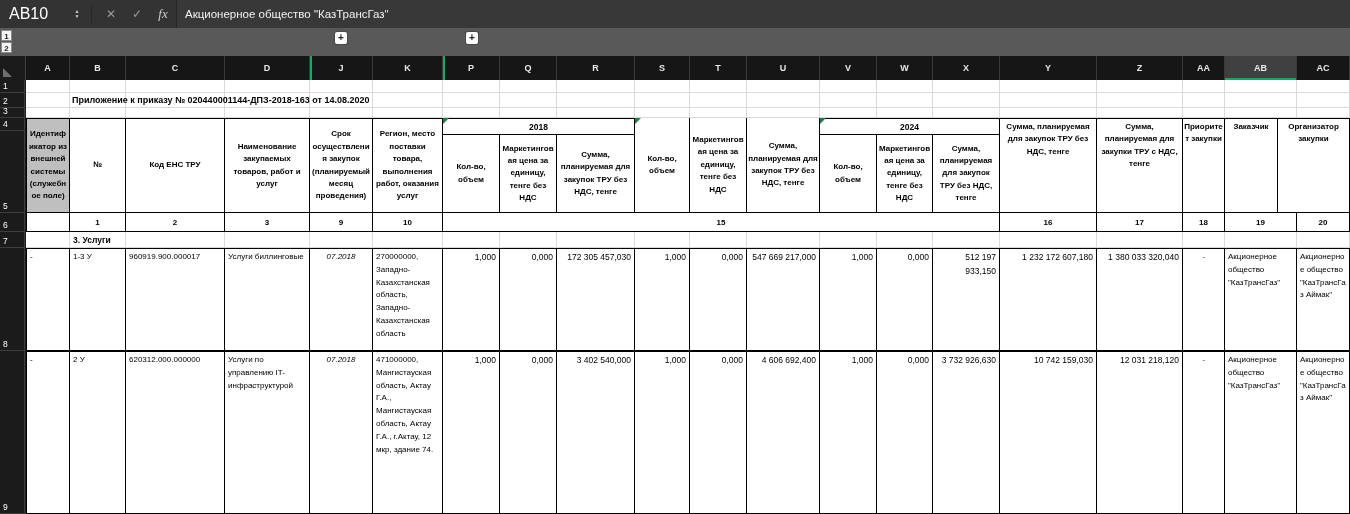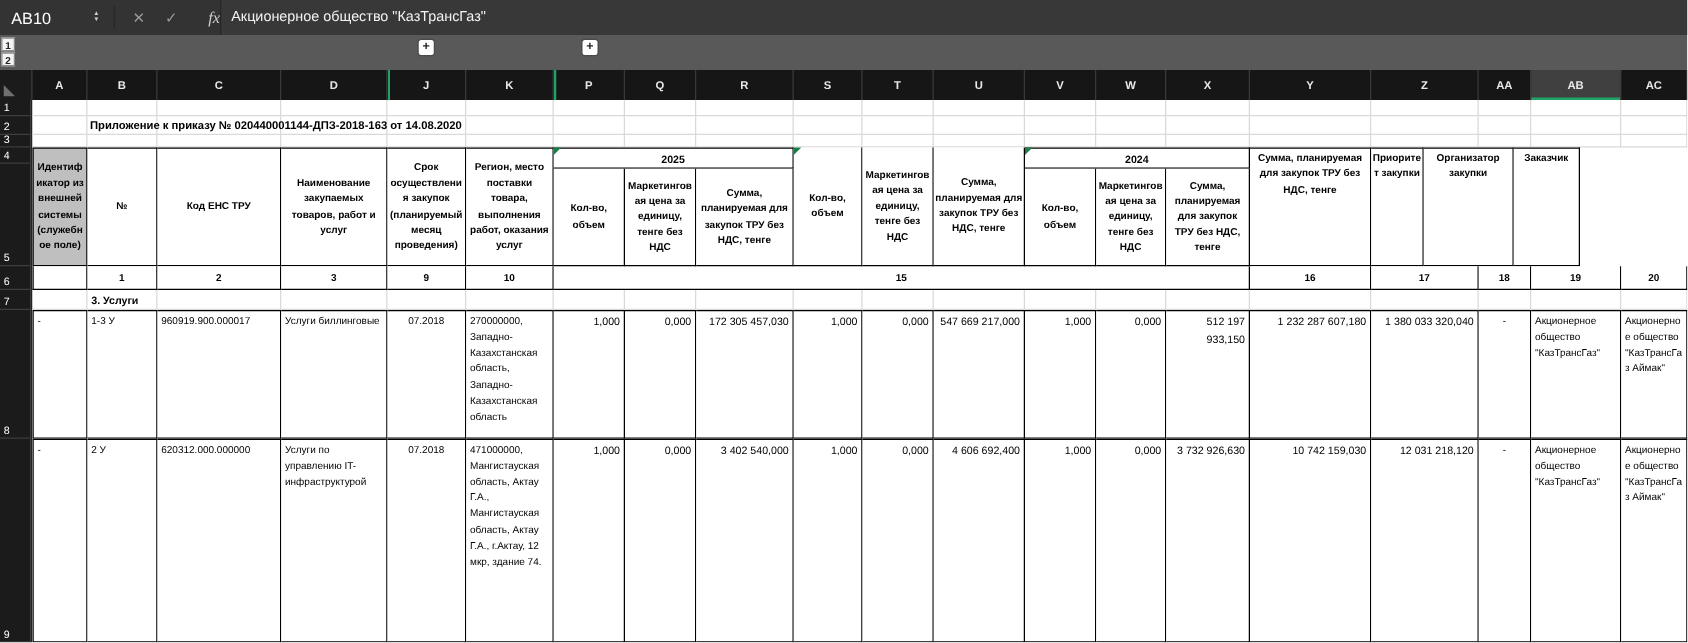--- a/index.html
+++ b/index.html
@@ -2,26 +2,26 @@
 <html><head>
 <meta charset="utf-8">
 <style>
   html,body{margin:0;padding:0;background:#fff;}
   .app{position:relative;width:1350px;height:514px;overflow:hidden;
        font-family:"Liberation Sans",sans-serif;background:#fff;}
 
   
   .fbar{position:absolute;left:0;top:0;width:1350px;height:28px;background:#333333;
         display:flex;align-items:center;color:#eee;}
-  .namebox{width:60px;padding-left:9px;font-size:13px;color:#fff;}
+  .namebox{width:60px;padding-left:9px;font-size:16px;color:#fff;}
   .spinner{display:flex;flex-direction:column;align-items:center;width:16px;color:#cfcfcf;}
   .spinner span{font-size:5px;line-height:5px;}
   .vdiv{width:1px;height:18px;background:#262626;margin:0 6px;}
   .fbtn{width:26px;text-align:center;font-size:12px;color:#9b9b9b;}
-  .fxbtn{width:26px;text-align:right;font-size:13px;color:#cfcfcf;
+  .fxbtn{width:26px;text-align:center;font-size:13px;color:#cfcfcf;
          font-family:"Liberation Serif",serif;font-style:italic;}
   .finput{flex:1;height:28px;display:flex;align-items:center;background:#383838;
           border-left:1px solid #262626;padding-left:8px;font-size:11.5px;color:#f2f2f2;}
 
   
   .ostrip{position:absolute;left:0;top:28px;width:1350px;height:28px;background:#595959;}
   .olvl{position:absolute;width:11px;height:11px;background:#f4f4f4;color:#222;
         font-size:8px;font-weight:bold;text-align:center;line-height:11px;border:1px solid #8a8a8a;box-sizing:border-box;}
   .plus{position:absolute;top:4px;width:12px;height:12px;background:#fff;border-radius:2px;
         color:#222;font-size:10px;font-weight:bold;text-align:center;line-height:12px;
@@ -73,21 +73,21 @@
   
   .nc{box-sizing:border-box;border-right:1px solid #000;border-bottom:1px solid #000;
       font-size:8px;font-weight:bold;text-align:center;display:flex;align-items:center;justify-content:center;background:#fff;}
 
   
   .dc{box-sizing:border-box;border-right:1px solid #000;border-bottom:1px solid #000;
       font-size:8px;color:#000;line-height:1.6;overflow:hidden;background:#fff;
       overflow-wrap:break-word;word-break:break-word;}
   .dc.txt{padding:2px 2px 0 3px;text-align:left;}
   .dc.num{padding:2px 3px 0 1px;text-align:right;font-size:8.5px;}
-  .dc.ce{padding:2px 1px 0 1px;text-align:center;}
+  .dc.ce{padding:2px 1px 0 1px;text-align:center;font-style:italic;}
   .row.toprule .dc{border-top:1px solid #000;}
 </style>
 </head>
 <body>
 
 <div class="app">
 
   <div class="fbar">
     <div class="namebox">AB10</div>
     <div class="spinner">
@@ -215,21 +215,21 @@
         </div>
         <div class="row" style="height: 95px;">
           <div class="hc gray first" style="width: 44px;">Идентификатор из внешней системы (служебное поле)</div>
           <div class="hc" style="width: 56px;">№</div>
           <div class="hc" style="width: 99px;">Код ЕНС ТРУ</div>
           <div class="hc" style="width: 85px;">Наименование закупаемых товаров, работ и услуг</div>
           <div class="hc" style="width: 63px;">Срок осуществления закупок (планируемый месяц проведения)</div>
           <div class="hc" style="width: 70px;">Регион, место поставки товара, выполнения работ, оказания услуг</div>
           <div class="ygroup" style="width: 192px; height: 95px;">
             <div class="tri"></div>
-            <div class="ylabel">2025</div>
+            <div class="ylabel">2018</div>
             <div class="ysubs">
               <div class="ysub" style="width: 57px;">Кол-во, объем</div>
               <div class="ysub" style="width: 57px;">Маркетинговая цена за единицу, тенге без НДС</div>
               <div class="ysub" style="width: 78px;">Сумма, планируемая для закупок ТРУ без НДС,  тенге</div>
             </div>
           </div>
           <div class="ygroup" style="width: 185px; height: 95px;">
             <div class="tri"></div>
             <div class="ysubs">
               <div class="ysub" style="width: 55px;">Кол-во, объем</div>
@@ -240,23 +240,24 @@
           <div class="ygroup" style="width: 180px; height: 95px;">
             <div class="tri"></div>
             <div class="ylabel">2024</div>
             <div class="ysubs">
               <div class="ysub" style="width: 57px;">Кол-во, объем</div>
               <div class="ysub" style="width: 56px;">Маркетинговая цена за единицу, тенге без НДС</div>
               <div class="ysub" style="width: 67px;">Сумма, планируемая для закупок ТРУ без НДС,  тенге</div>
             </div>
           </div>
           <div class="hc topal" style="width: 97px;">Сумма, планируемая для закупок ТРУ без НДС, тенге</div>
+          <div class="hc topal" style="width: 86px;">Сумма, планируемая для закупки ТРУ с НДС, тенге</div>
           <div class="hc topal" style="width: 42px;">Приоритет закупки</div>
+          <div class="hc topal" style="width: 53px;">Заказчик</div>
           <div class="hc topal" style="width: 72px;">Организатор закупки</div>
-          <div class="hc topal" style="width: 53px;">Заказчик</div>
         </div>
         <div class="row" style="height: 19px;">
           <div class="nc gray first" style="width: 44px;"></div>
           <div class="nc" style="width: 56px;">1</div>
           <div class="nc" style="width: 99px;">2</div>
           <div class="nc" style="width: 85px;">3</div>
           <div class="nc" style="width: 63px;">9</div>
           <div class="nc" style="width: 70px;">10</div>
           <div class="nc" style="width: 557px;">15</div>
           <div class="nc" style="width: 97px;">16</div>
@@ -296,21 +297,21 @@
           <div class="dc txt" style="width: 70px;">270000000, Западно-Казахстанская область, Западно-Казахстанская область</div>
           <div class="dc num" style="width: 57px;">1,000</div>
           <div class="dc num" style="width: 57px;">0,000</div>
           <div class="dc num" style="width: 78px;">172 305 457,030</div>
           <div class="dc num" style="width: 55px;">1,000</div>
           <div class="dc num" style="width: 57px;">0,000</div>
           <div class="dc num" style="width: 73px;">547 669 217,000</div>
           <div class="dc num" style="width: 57px;">1,000</div>
           <div class="dc num" style="width: 56px;">0,000</div>
           <div class="dc num" style="width: 67px;">512 197 933,150</div>
-          <div class="dc num" style="width: 97px;">1 232 287 607,180</div>
+          <div class="dc num" style="width: 97px;">1 232 172 607,180</div>
           <div class="dc num" style="width: 86px;">1 380 033 320,040</div>
           <div class="dc ce" style="width: 42px;">-</div>
           <div class="dc txt" style="width: 72px;">Акционерное общество "КазТрансГаз"</div>
           <div class="dc txt" style="width: 53px;">Акционерное общество "КазТрансГаз Аймак"</div>
         </div>
         <div class="row toprule" style="height: 163px;">
           <div class="dc txt first" style="width: 44px;">-</div>
           <div class="dc txt" style="width: 56px;">2 У</div>
           <div class="dc txt" style="width: 99px;">620312.000.000000</div>
           <div class="dc txt" style="width: 85px;">Услуги по управлению IT-инфраструктурой</div>

